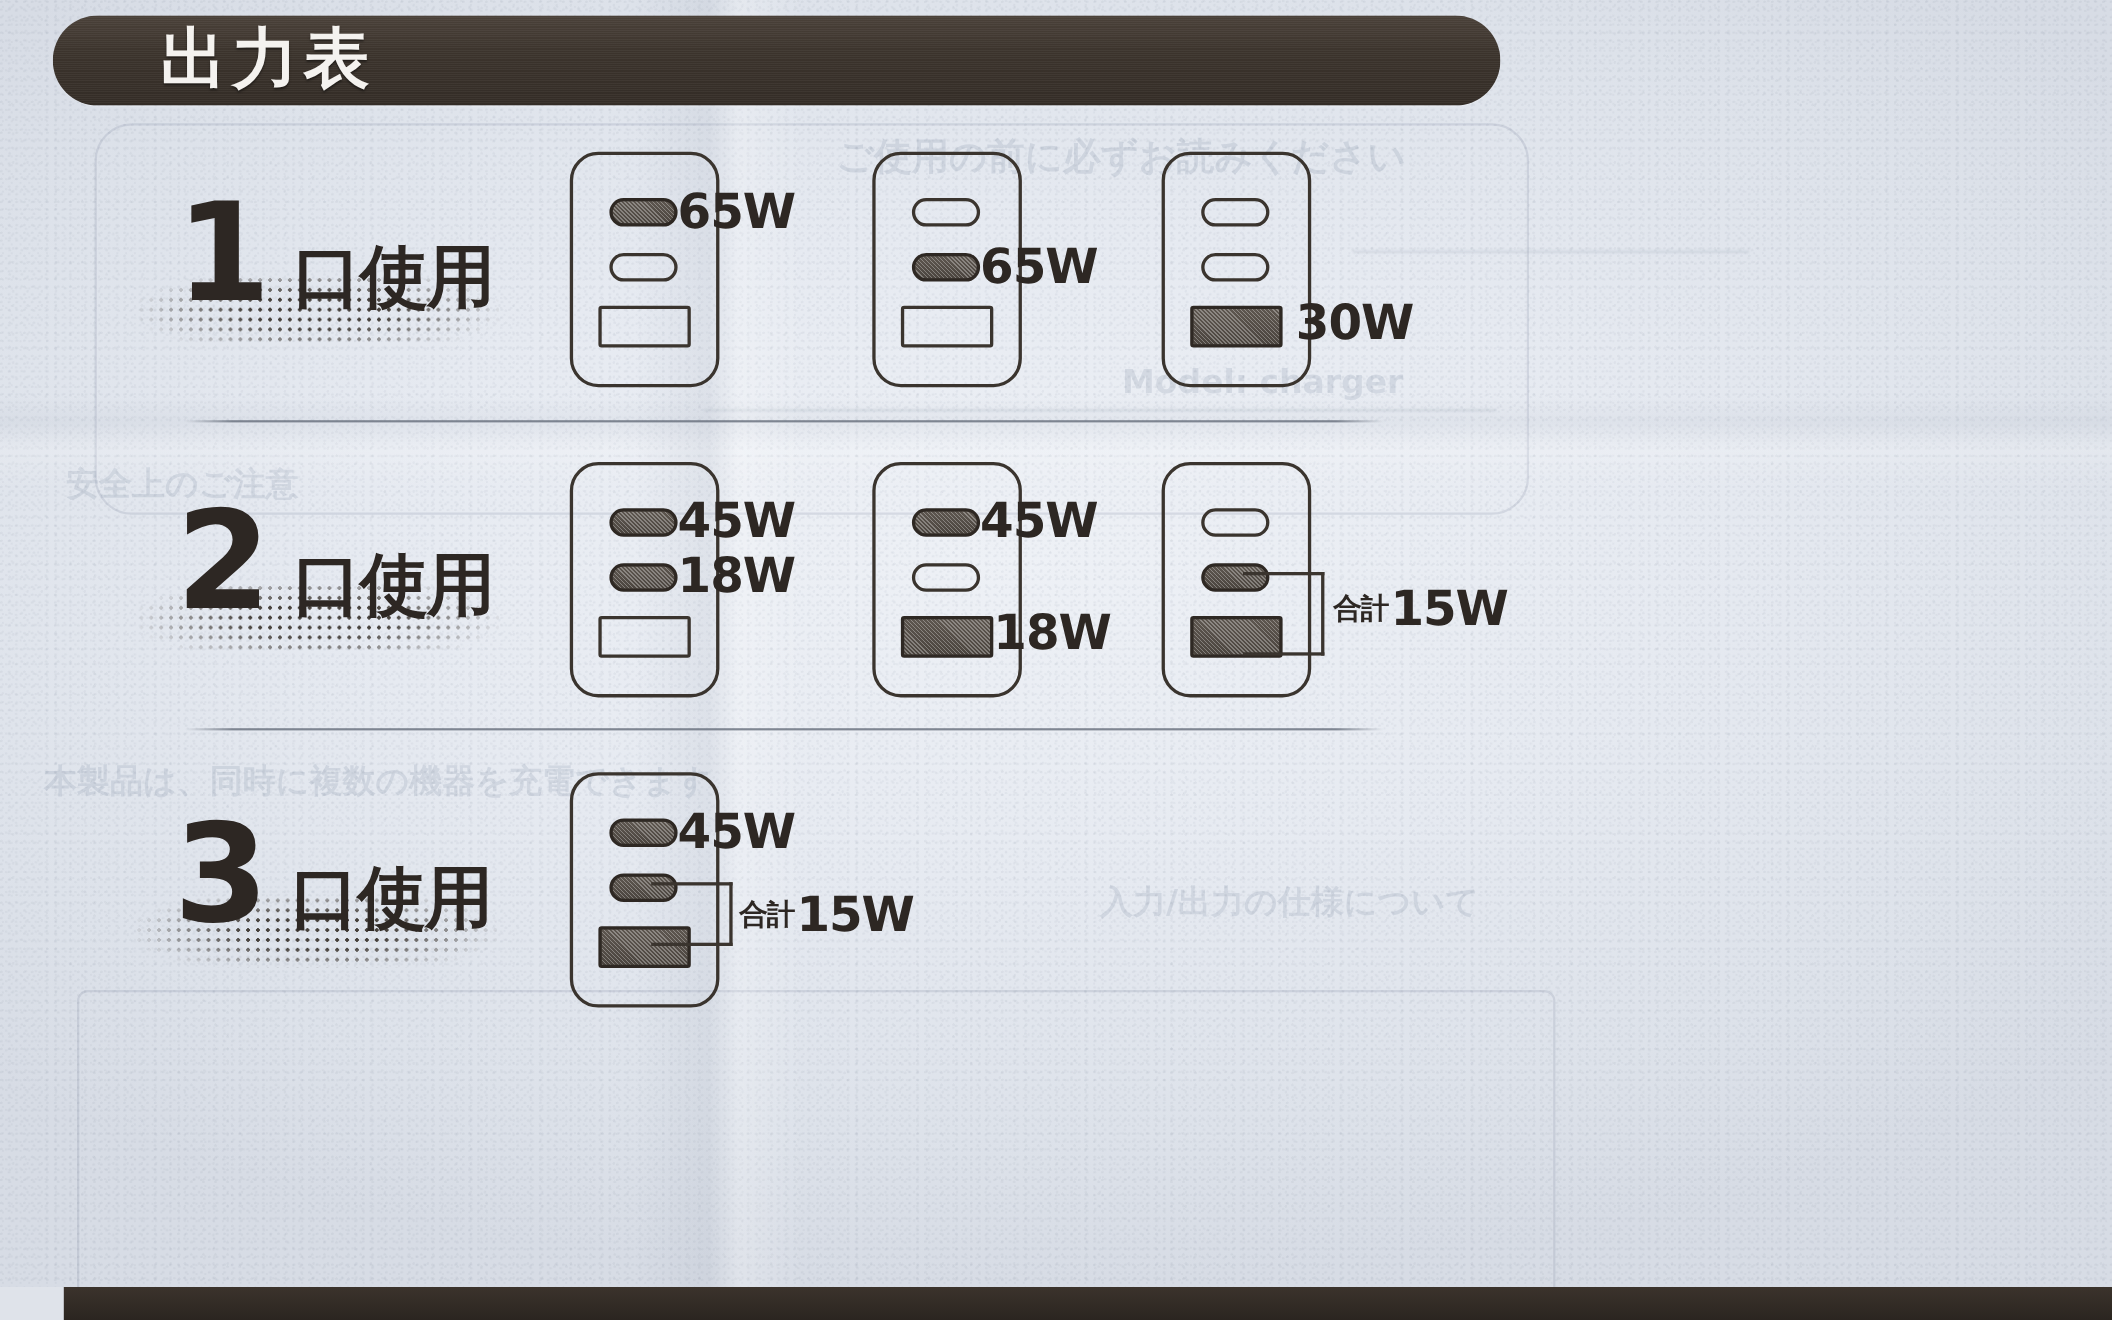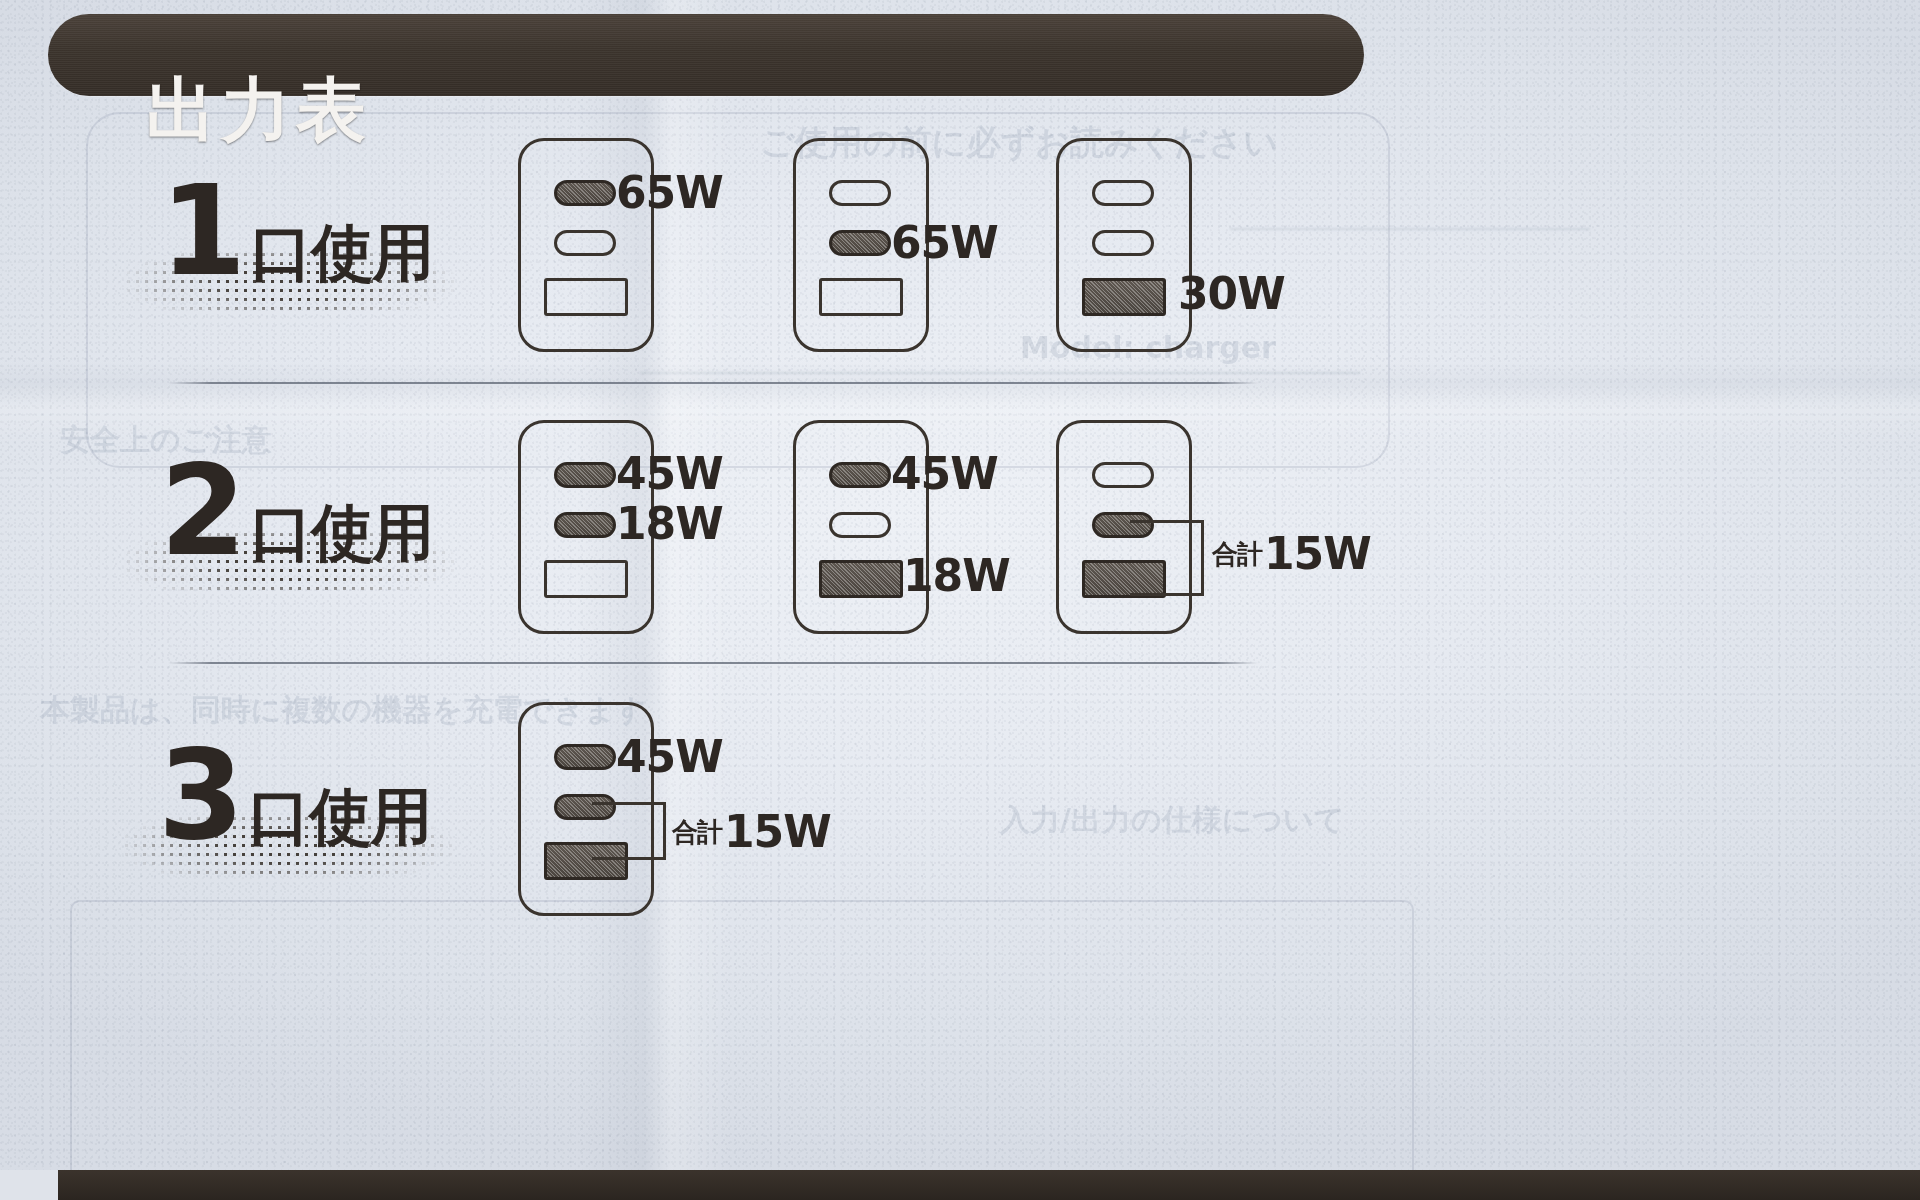--- a/index.html
+++ b/index.html
@@ -53,25 +53,24 @@
   #banner{
     position:absolute;left:48px;top:14px;width:1316px;height:82px;
     border-radius:41px;
     background:
       repeating-linear-gradient(0deg, rgba(255,255,255,.045) 0 1px, transparent 1px 2px),
       linear-gradient(180deg,#4a4139 0%,#3b332c 42%,#332c26 100%);
     box-shadow:0 1px 0 rgba(255,255,255,.25);
   }
   #banner-title{
     position:absolute;left:98px;top:15px;
-    font-family:Liberation Serif, serif;
-    font-weight:700;font-size:70px;letter-spacing:5px;color:#f4f2ef;
+    font-family:Liberation Mono, monospace;
+    font-weight:700;font-size:60px;letter-spacing:5px;color:#f4f2ef;
     text-shadow:0 1px 2px rgba(0,0,0,.45);
     line-height:1;
-    margin-top:47px;
   }
 
   
   .row{position:absolute;left:0;width:1920px;}
   .rule{
     position:absolute;height:2px;left:168px;width:1090px;
     background:linear-gradient(90deg, rgba(92,100,114,.0) 0%, rgba(92,100,114,.75) 4%, rgba(92,100,114,.75) 96%, rgba(92,100,114,0) 100%);
   }
 
   
@@ -85,21 +84,21 @@
             mask-image:radial-gradient(ellipse 52% 62% at 50% 50%, #000 38%, rgba(0,0,0,.55) 68%, transparent 100%);
   }
   .bignum{
     font-family:"DejaVu Sans","Liberation Sans",sans-serif;
     font-weight:700;font-size:124px;line-height:.86;color:#2d2723;
     position:relative;z-index:3;
   }
   .kanji{
     font-family:"DejaVu Sans","Liberation Sans",sans-serif;
     font-weight:700;font-size:62px;line-height:1;color:#2d2723;
-    letter-spacing:-1px;position:relative;z-index:3;margin-left:4px;text-align:right;
+    letter-spacing:-1px;position:relative;z-index:3;margin-left:20px;text-align:right;
   }
 
   
   .device{position:absolute;}
   .body{
     position:absolute;left:0;top:0;width:100%;height:100%;
     border:3px solid #3a342e;border-radius:26px;background:transparent;
   }
   .port{position:absolute;}
   .pc{ 

